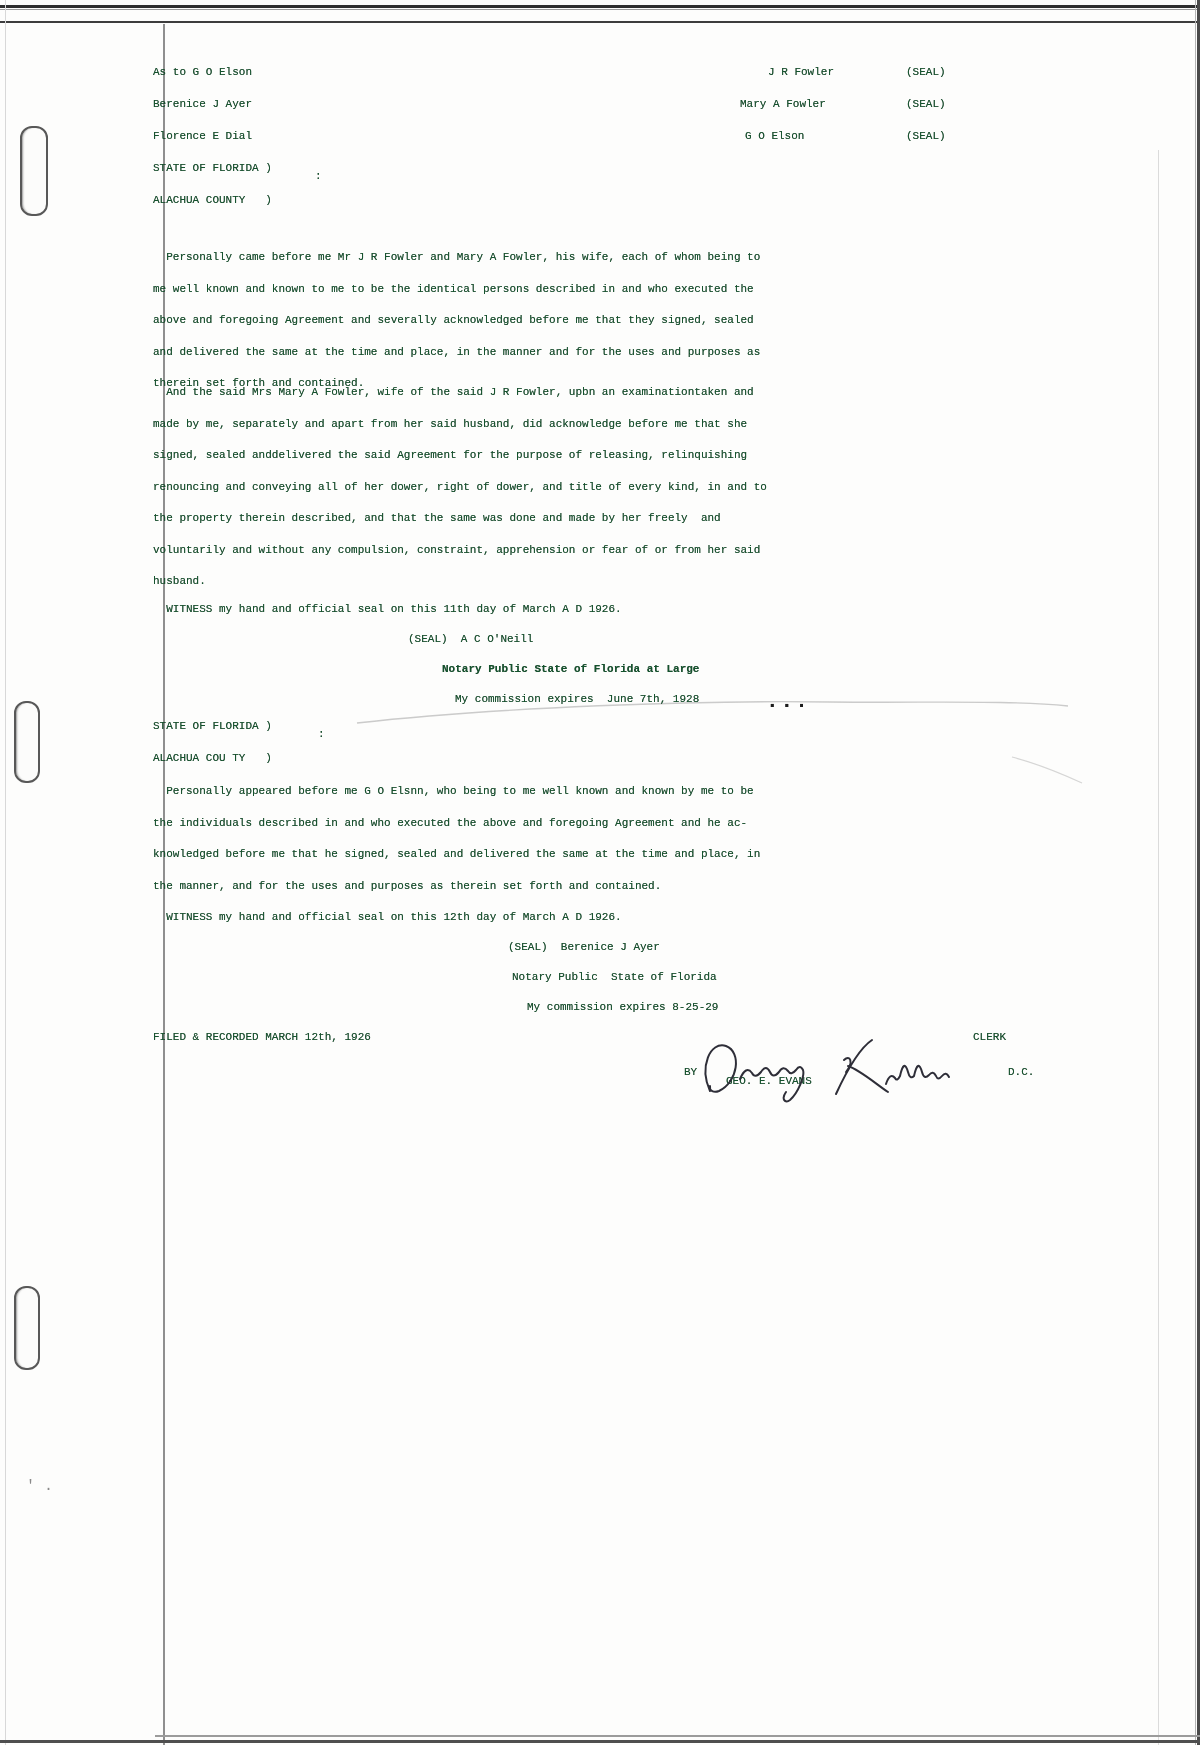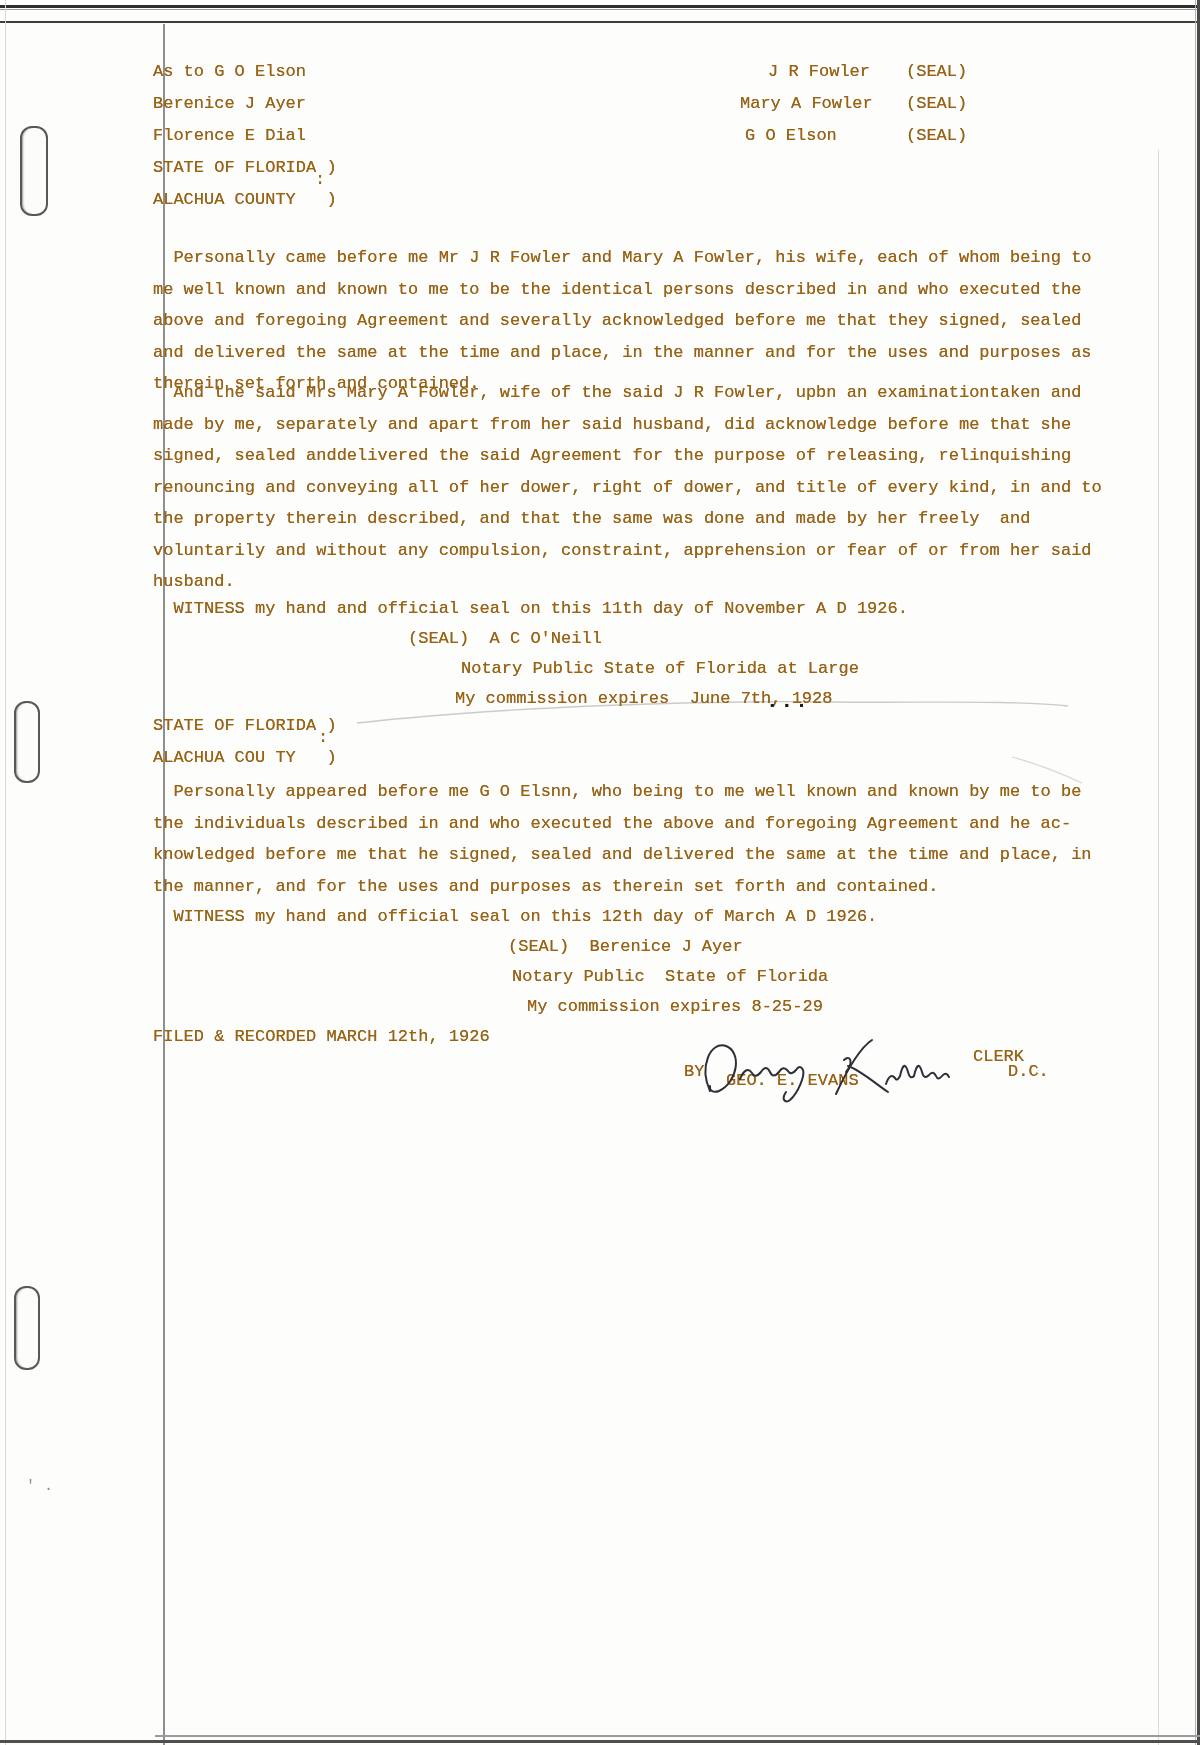--- a/index.html
+++ b/index.html
@@ -4,21 +4,21 @@
 <style>
   html,body{margin:0;padding:0;}
   body{
     width:1200px;height:1745px;position:relative;
     background:#fdfdfc;overflow:hidden;
     font-family:"Liberation Mono","DejaVu Sans Mono",monospace;
   }
   .abs{position:absolute;}
   .mono{
     font-family:"Liberation Mono","DejaVu Sans Mono",monospace;
-    font-size:17px;color:#a16207;white-space:pre;
+    font-size:11px;color:#14532d;white-space:pre;
     text-shadow:0 0 0.5px rgba(45,45,45,.65);
   }
   .line32{line-height:32px;height:32px;}
   .para{line-height:31.5px;}
   .hline{position:absolute;left:0;right:0;}
   .vline{position:absolute;top:0;bottom:0;}
   .punch{
     position:absolute;border:2px solid #585858;border-radius:12px;
     background:#fcfcfb;box-shadow:inset 2px 0 2px -1px #9a9a9a;
   }
@@ -74,44 +74,44 @@
 and delivered the same at the time and place, in the manner and for the uses and purposes as
 therein set forth and contained.</div>
 <div class="abs mono para" style="left:153px;top:377px;">  And the said Mrs Mary A Fowler, wife of the said J R Fowler, upbn an examinationtaken and
 made by me, separately and apart from her said husband, did acknowledge before me that she
 signed, sealed anddelivered the said Agreement for the purpose of releasing, relinquishing
 renouncing and conveying all of her dower, right of dower, and title of every kind, in and to
 the property therein described, and that the same was done and made by her freely  and
 voluntarily and without any compulsion, constraint, apprehension or fear of or from her said
 husband.</div>
 
-<div class="abs mono line32" style="left:153px;top:593px;">  WITNESS my hand and official seal on this 11th day of November A D 1926.</div>
+<div class="abs mono line32" style="left:153px;top:593px;">  WITNESS my hand and official seal on this 11th day of March A D 1926.</div>
 <div class="abs mono line32" style="left:408px;top:623px;">(SEAL)  A C O'Neill</div>
-<div class="abs mono line32" style="left:461px;top:653px;">Notary Public State of Florida at Large</div>
+<div class="abs mono line32" style="left:442px;top:653px;font-weight:bold;">Notary Public State of Florida at Large</div>
 <div class="abs mono line32" style="left:455px;top:683px;">My commission expires  June 7th, 1928</div>
 <div class="abs mono dots" style="left:766px;top:694px;">...</div>
 
 <div class="abs" style="left:153px;top:710px;">
   <div class="mono line32">STATE OF FLORIDA )</div>
   <div class="mono line32">ALACHUA COU TY   )</div>
 </div>
 <div class="abs mono" style="left:318px;top:728px;">:</div>
 
 <div class="abs mono para" style="left:153px;top:776px;">  Personally appeared before me G O Elsnn, who being to me well known and known by me to be
 the individuals described in and who executed the above and foregoing Agreement and he ac-
 knowledged before me that he signed, sealed and delivered the same at the time and place, in
 the manner, and for the uses and purposes as therein set forth and contained.</div>
 <div class="abs mono line32" style="left:153px;top:901px;">  WITNESS my hand and official seal on this 12th day of March A D 1926.</div>
 <div class="abs mono line32" style="left:508px;top:931px;text-align:right;">(SEAL)  Berenice J Ayer</div>
 <div class="abs mono line32" style="left:512px;top:961px;">Notary Public  State of Florida</div>
 <div class="abs mono line32" style="left:527px;top:991px;font-family:Liberation Mono, monospace;">My commission expires 8-25-29</div>
 
 <div class="abs mono line32" style="left:153px;top:1021px;">FILED &amp; RECORDED MARCH 12th, 1926</div>
 <div class="abs mono line32" style="left:726px;top:1021px;margin-top:44px;">GEO. E. EVANS</div>
-<div class="abs mono line32" style="left:973px;top:1021px;margin-top:20px;">CLERK</div>
+<div class="abs mono line32" style="left:973px;top:1021px;">CLERK</div>
 <div class="abs mono line32" style="left:684px;top:1056px;text-align:center;">BY</div>
 <div class="abs mono line32" style="left:1008px;top:1056px;">D.C.</div>
 
 <svg class="abs" style="left:695px;top:1032px;" width="265" height="75" viewBox="695 1032 265 75" aria-label="Daisy Killum">
   <g fill="none" stroke="#2e2e38" stroke-width="2" stroke-linecap="round">
     <path d="M710,1091 C699,1067 710,1041 726,1046 C742,1052 738,1082 719,1091 C714,1093 709,1091 710,1086"></path>
     <path d="M740,1079 Q746,1065 752,1073 Q755,1079 761,1072 Q766,1064 770,1072 Q773,1079 779,1072 Q783,1065 788,1071 Q791,1076 796,1070 Q800,1064 803,1070 C805,1076 798,1093 790,1100 C785,1104 781,1099 786,1092"></path>
     <path d="M836,1094 C848,1068 860,1048 872,1040"></path>
     <path d="M846,1072 C854,1062 850,1054 844,1060"></path>
     <path d="M848,1066 C860,1070 876,1084 888,1092"></path>

